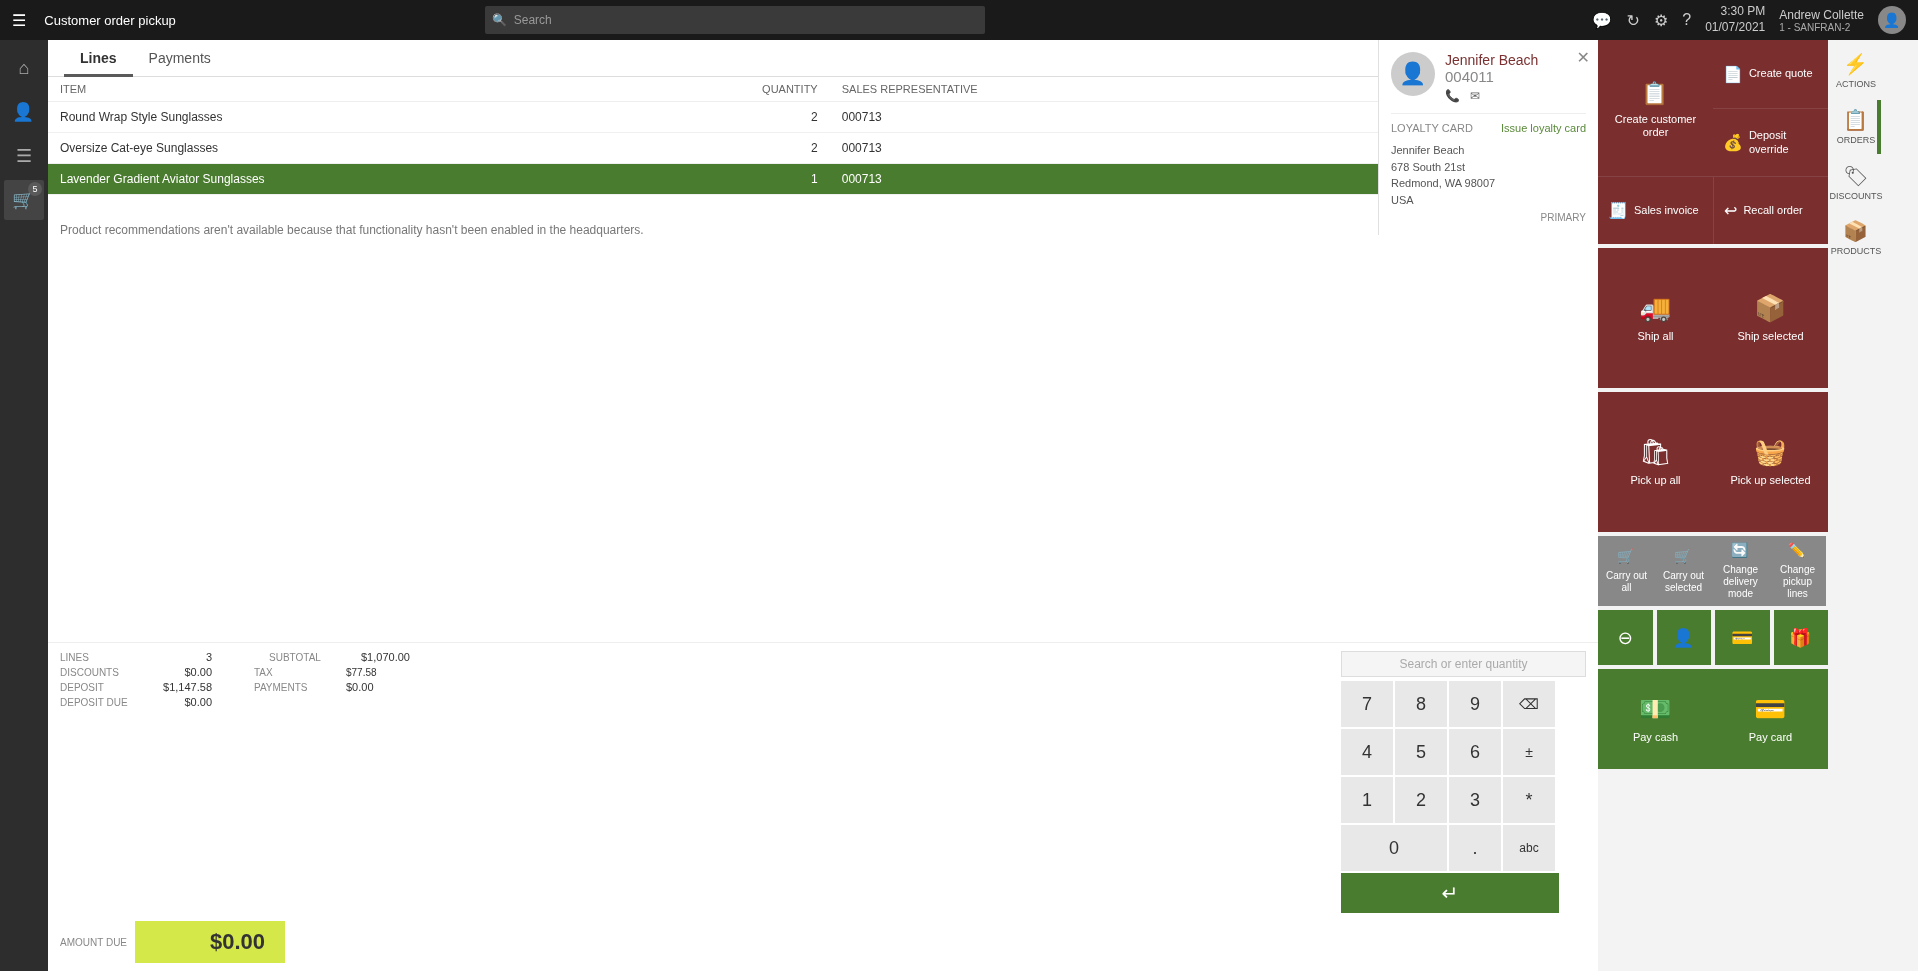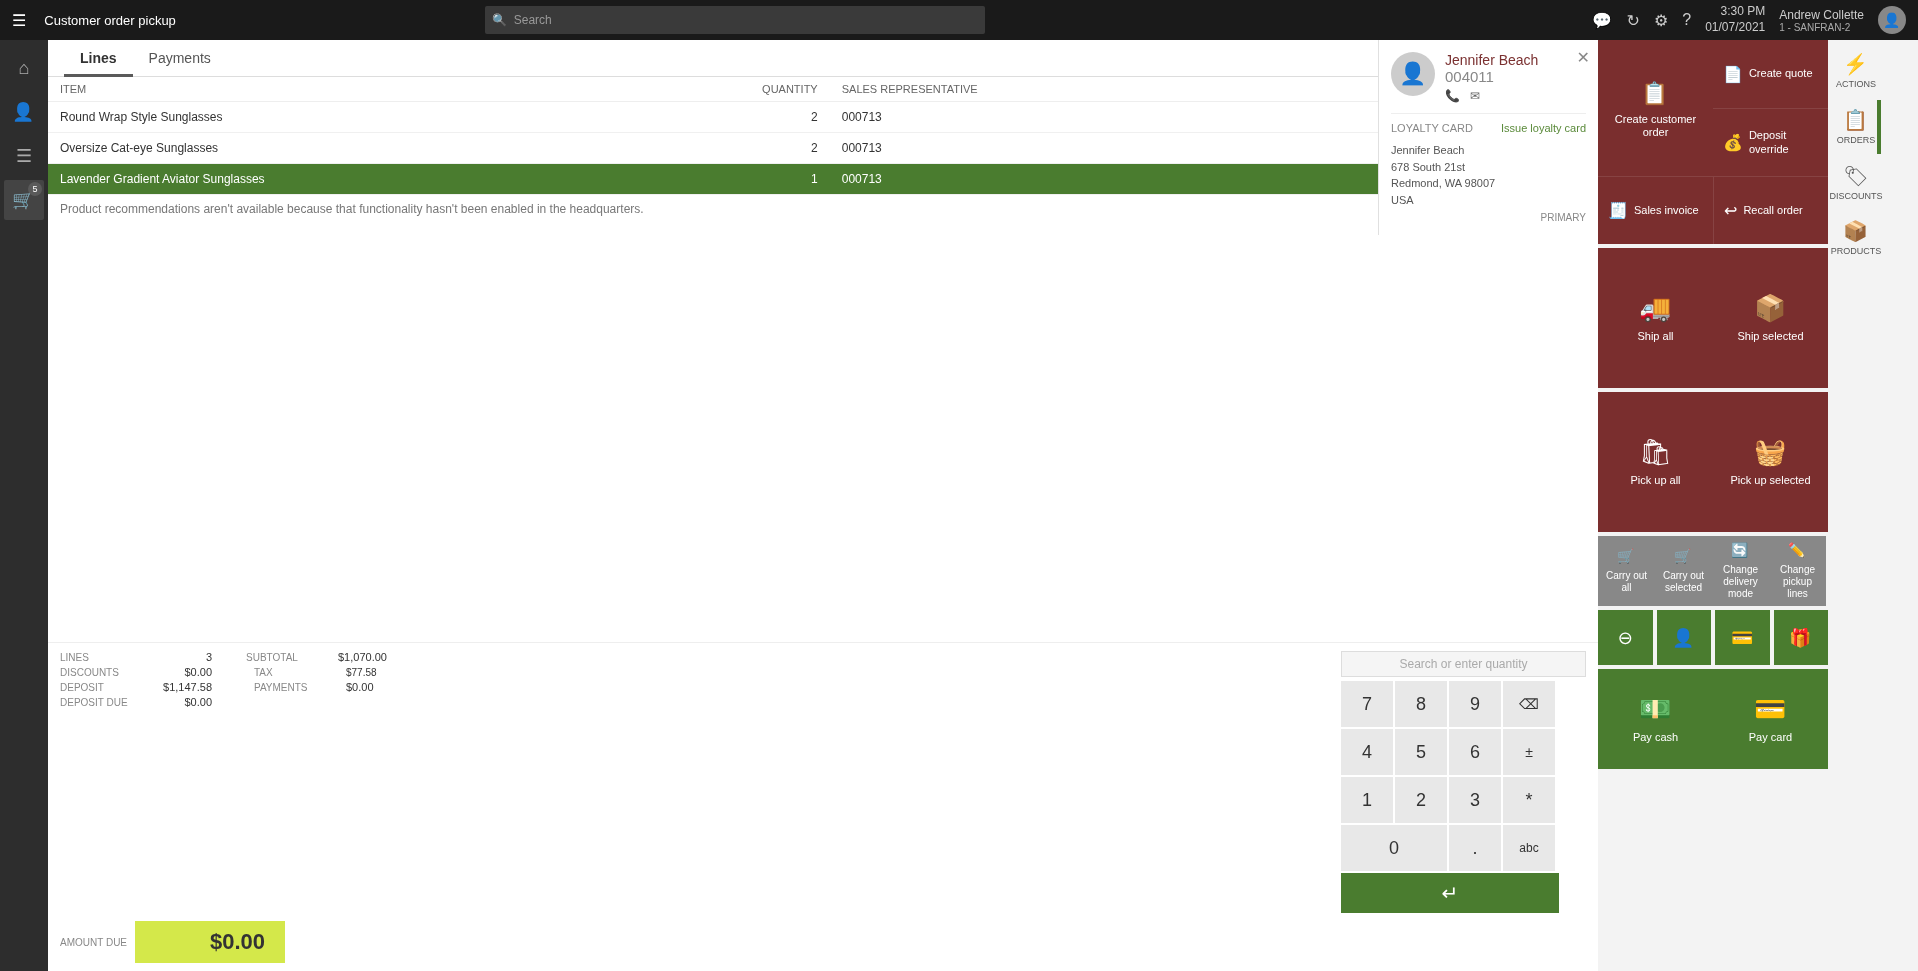--- a/index.html
+++ b/index.html
@@ -135,21 +135,21 @@
     .lines-table td {
       padding: 8px 12px;
       vertical-align: middle;
       border-bottom: 1px solid #f0f0f0;
       color: #333;
     }
     .lines-table tr.selected td { background: #4a7c2f; color: #fff; }
 
     
     .recommendation {
-      padding: 7px 12px;
+      padding: 28px 12px;
       color: #777;
       font-size: 12px;
     }
 
     
     .customer-panel {
       position: absolute;
       right: 0;
       top: 0;
       width: 220px;
@@ -390,21 +390,21 @@
       <div class="primary-label">PRIMARY</div>
     </div>
 
     <div style="border-top:1px solid #eee;background:#fff;">
 
       <div style="display:flex;padding:8px 12px 4px;gap:0;">
         <div style="display:flex;flex-direction:column;gap:3px;flex:1;">
           <div style="display:flex;gap:12px;align-items:center;">
             <span style="font-size:10px;text-transform:uppercase;color:#888;width:90px;">LINES</span>
             <span style="font-size:11px;color:#333;text-align:right;min-width:50px;">3</span>
-            <span style="font-size:10px;text-transform:uppercase;color:#888;width:80px;margin-left:22px;">SUBTOTAL</span>
+            <span style="font-size:10px;text-transform:uppercase;color:#888;width:80px;margin-left:45px;">SUBTOTAL</span>
             <span style="font-size:11px;color:#333;">$1,070.00</span>
           </div>
           <div style="display:flex;gap:12px;align-items:center;">
             <span style="font-size:10px;text-transform:uppercase;color:#888;width:90px;">DISCOUNTS</span>
             <span style="font-size:11px;color:#333;text-align:right;min-width:50px;">$0.00</span>
             <span style="font-size:10px;text-transform:uppercase;color:#888;width:80px;margin-left:30px;">TAX</span>
             <span style="font-size:10px;color:#333;">$77.58</span>
           </div>
           <div style="display:flex;gap:12px;align-items:center;">
             <span style="font-size:10px;text-transform:uppercase;color:#888;width:90px;">DEPOSIT</span>

